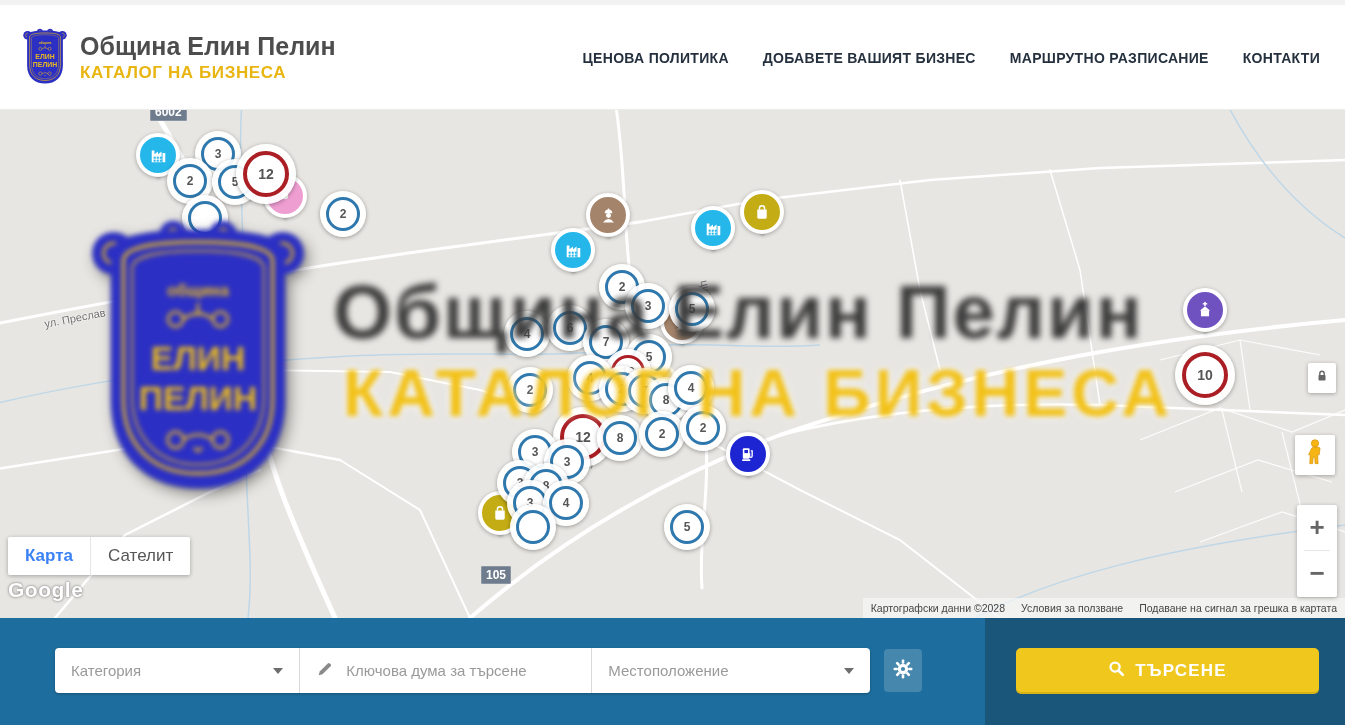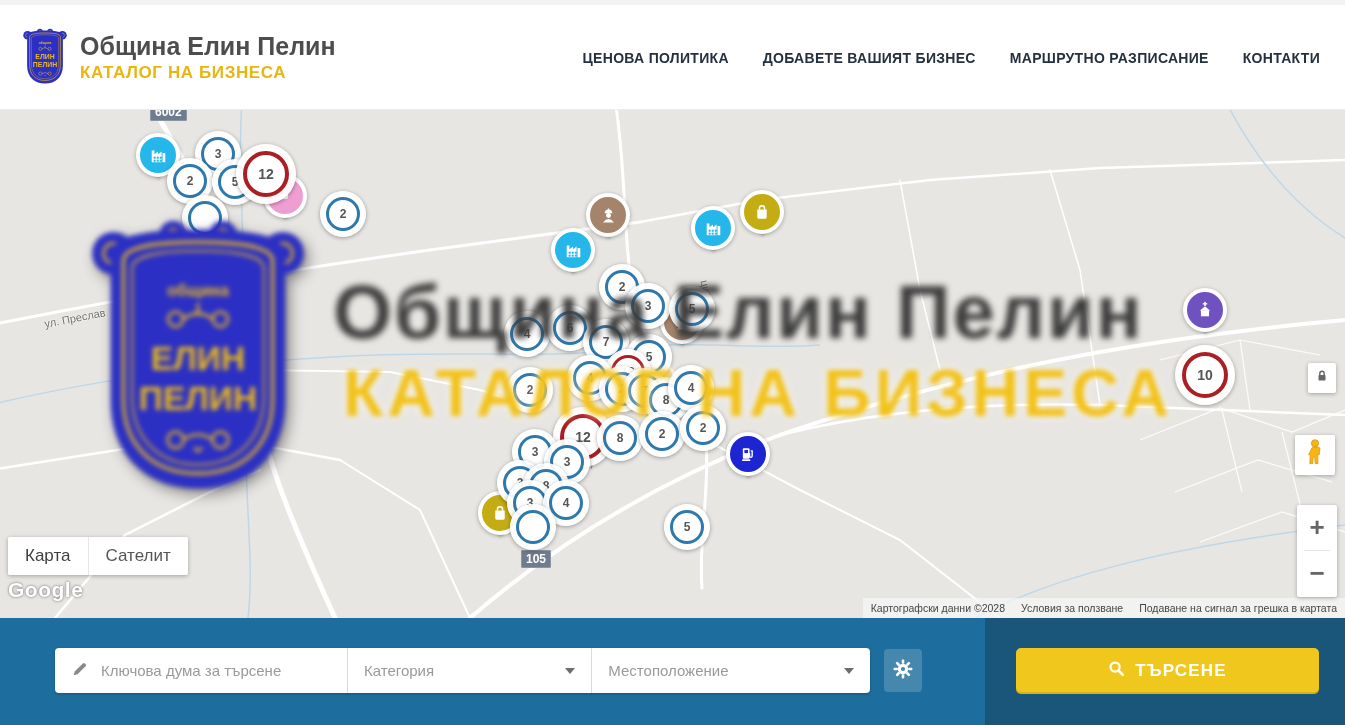--- a/index.html
+++ b/index.html
@@ -38,21 +38,21 @@
   .wm{position:absolute;left:0;top:0;width:100%;height:100%;pointer-events:none;z-index:5;}
   .wm-crest{position:absolute;left:85px;top:106px;width:226px;height:286px;filter:blur(2.6px) drop-shadow(4px 5px 7px rgba(0,0,0,.45));}
   .wm-crest svg{width:100%;height:100%;}
   .wm-line1{position:absolute;left:333px;top:158px;font-size:76px;font-weight:bold;color:#3c3c3c;letter-spacing:2px;white-space:nowrap;filter:blur(3.4px);}
   .wm-line2{position:absolute;left:343px;top:245px;font-size:66px;font-weight:bold;color:#f2c117;letter-spacing:4px;white-space:nowrap;filter:blur(2.9px);text-shadow:0 0 8px rgba(255,255,255,.85);}
 
   
   .maptype{position:absolute;left:8px;top:427px;display:flex;box-shadow:0 1px 4px rgba(0,0,0,.3);z-index:6;border-radius:2px;overflow:hidden;}
   .maptype-btn{height:38px;padding:0 17px;background:#fff;font-size:17px;display:flex;align-items:center;color:#565656;cursor:pointer;}
   .maptype-btn + .maptype-btn{border-left:1px solid #e6e6e6;}
-  .maptype-btn.active{font-weight:normal;color:#404040;}
+  .maptype-btn.active{font-weight:bold;color:#3b82f6;}
   .google-logo{position:absolute;left:8px;top:468px;font-size:21px;font-weight:bold;letter-spacing:.5px;color:#fff;text-shadow:0 0 1px #999,0 0 3px rgba(90,90,90,.8);z-index:6;cursor:pointer;}
   .attribution{position:absolute;right:0;bottom:0;height:20px;background:rgba(245,245,245,.75);display:flex;align-items:center;padding:0 8px;gap:16px;font-size:10.5px;color:#454545;z-index:6;white-space:nowrap;}
   .attr-item.link{cursor:pointer;}
   .ctrl{position:absolute;background:#fff;box-shadow:0 1px 4px rgba(0,0,0,.3);display:flex;align-items:center;justify-content:center;z-index:6;cursor:pointer;border-radius:2px;}
   .lock-ctrl{left:1308px;top:253px;width:28px;height:30px;}
   .pegman-ctrl{left:1295px;top:325px;width:40px;height:40px;}
   .zoom-ctrl{left:1297px;top:395px;width:40px;height:92px;flex-direction:column;padding:0;justify-content:flex-start;}
   .zoom-btn{width:40px;height:45px;display:flex;align-items:center;justify-content:center;font-size:26px;font-weight:bold;color:#666;cursor:pointer;}
   .zoom-divider{width:26px;height:1px;background:#e6e6e6;}
 
@@ -155,21 +155,21 @@
       </g>
     </svg>
 
     <div id="street-labels">
         <div class="street-label" style="left: 44px; top: 202px; transform: rotate(-11deg);">ул. Преслав</div>
         <div class="street-label" style="left: 575px; top: 330px; transform: rotate(-37deg);">бул. „Новосел</div>
         <div class="street-label" style="left: 698px; top: 172px; transform: rotate(78deg);">ци“</div>
       </div>
     <div id="road-badges">
         <div class="road-badge" style="left: 150px; top: -7px;">6002</div>
-        <div class="road-badge" style="left: 481px; top: 440px; margin-left: 40px;">105</div>
+        <div class="road-badge" style="left: 481px; top: 456px;">105</div>
       </div>
     <div id="markers">
         <div class="pin" style="left: 136px; top: 23px;">
           <div class="tail"></div>
           <div class="ball" style="background: rgb(37, 182, 234);">
             <svg width="19" height="19" viewBox="0 0 16 16">
               <path fill="#fff" d="M2.3 13.6 V3.8 h2.3 v3.2 l3-2.3 v2.3 l3-2.3 v9 z M11.4 13.6 V5.8 h2.3 v7.8 z"></path>
               <g fill="#25b6ea">
                 <rect x="3.9" y="9" width="1.7" height="1.7"></rect>
                 <rect x="6.5" y="9" width="1.7" height="1.7"></rect>
@@ -458,31 +458,31 @@
       <div class="zoom-btn">+</div>
       <div class="zoom-divider"></div>
       <div class="zoom-btn">−</div>
     </div>
   </div>
 
   <div class="searchbar">
     <div class="dark"></div>
 
     <div class="fields">
+      <div class="field category">
+        <span class="select-value">Категория</span>
+        <span class="caret"></span>
+      </div>
       <div class="field keyword">
         <span>
           <svg width="18" height="18" viewBox="0 0 20 20">
               <path fill="#8a8a8a" d="M3 17 l1.1-4.2 9-9 a1.6 1.6 0 0 1 2.2 0 l0.9 0.9 a1.6 1.6 0 0 1 0 2.2 l-9 9 z"></path>
             </svg>
         </span>
         <input placeholder="Ключова дума за търсене" style="">
-      </div>
-      <div class="field category">
-        <span class="select-value">Категория</span>
-        <span class="caret"></span>
       </div>
       <div class="field location">
         <span class="select-value">Местоположение</span>
         <span class="caret"></span>
       </div>
     </div>
 
     <div class="gear-btn">
       <span>
         <svg width="20" height="20" viewBox="0 0 20 20">

